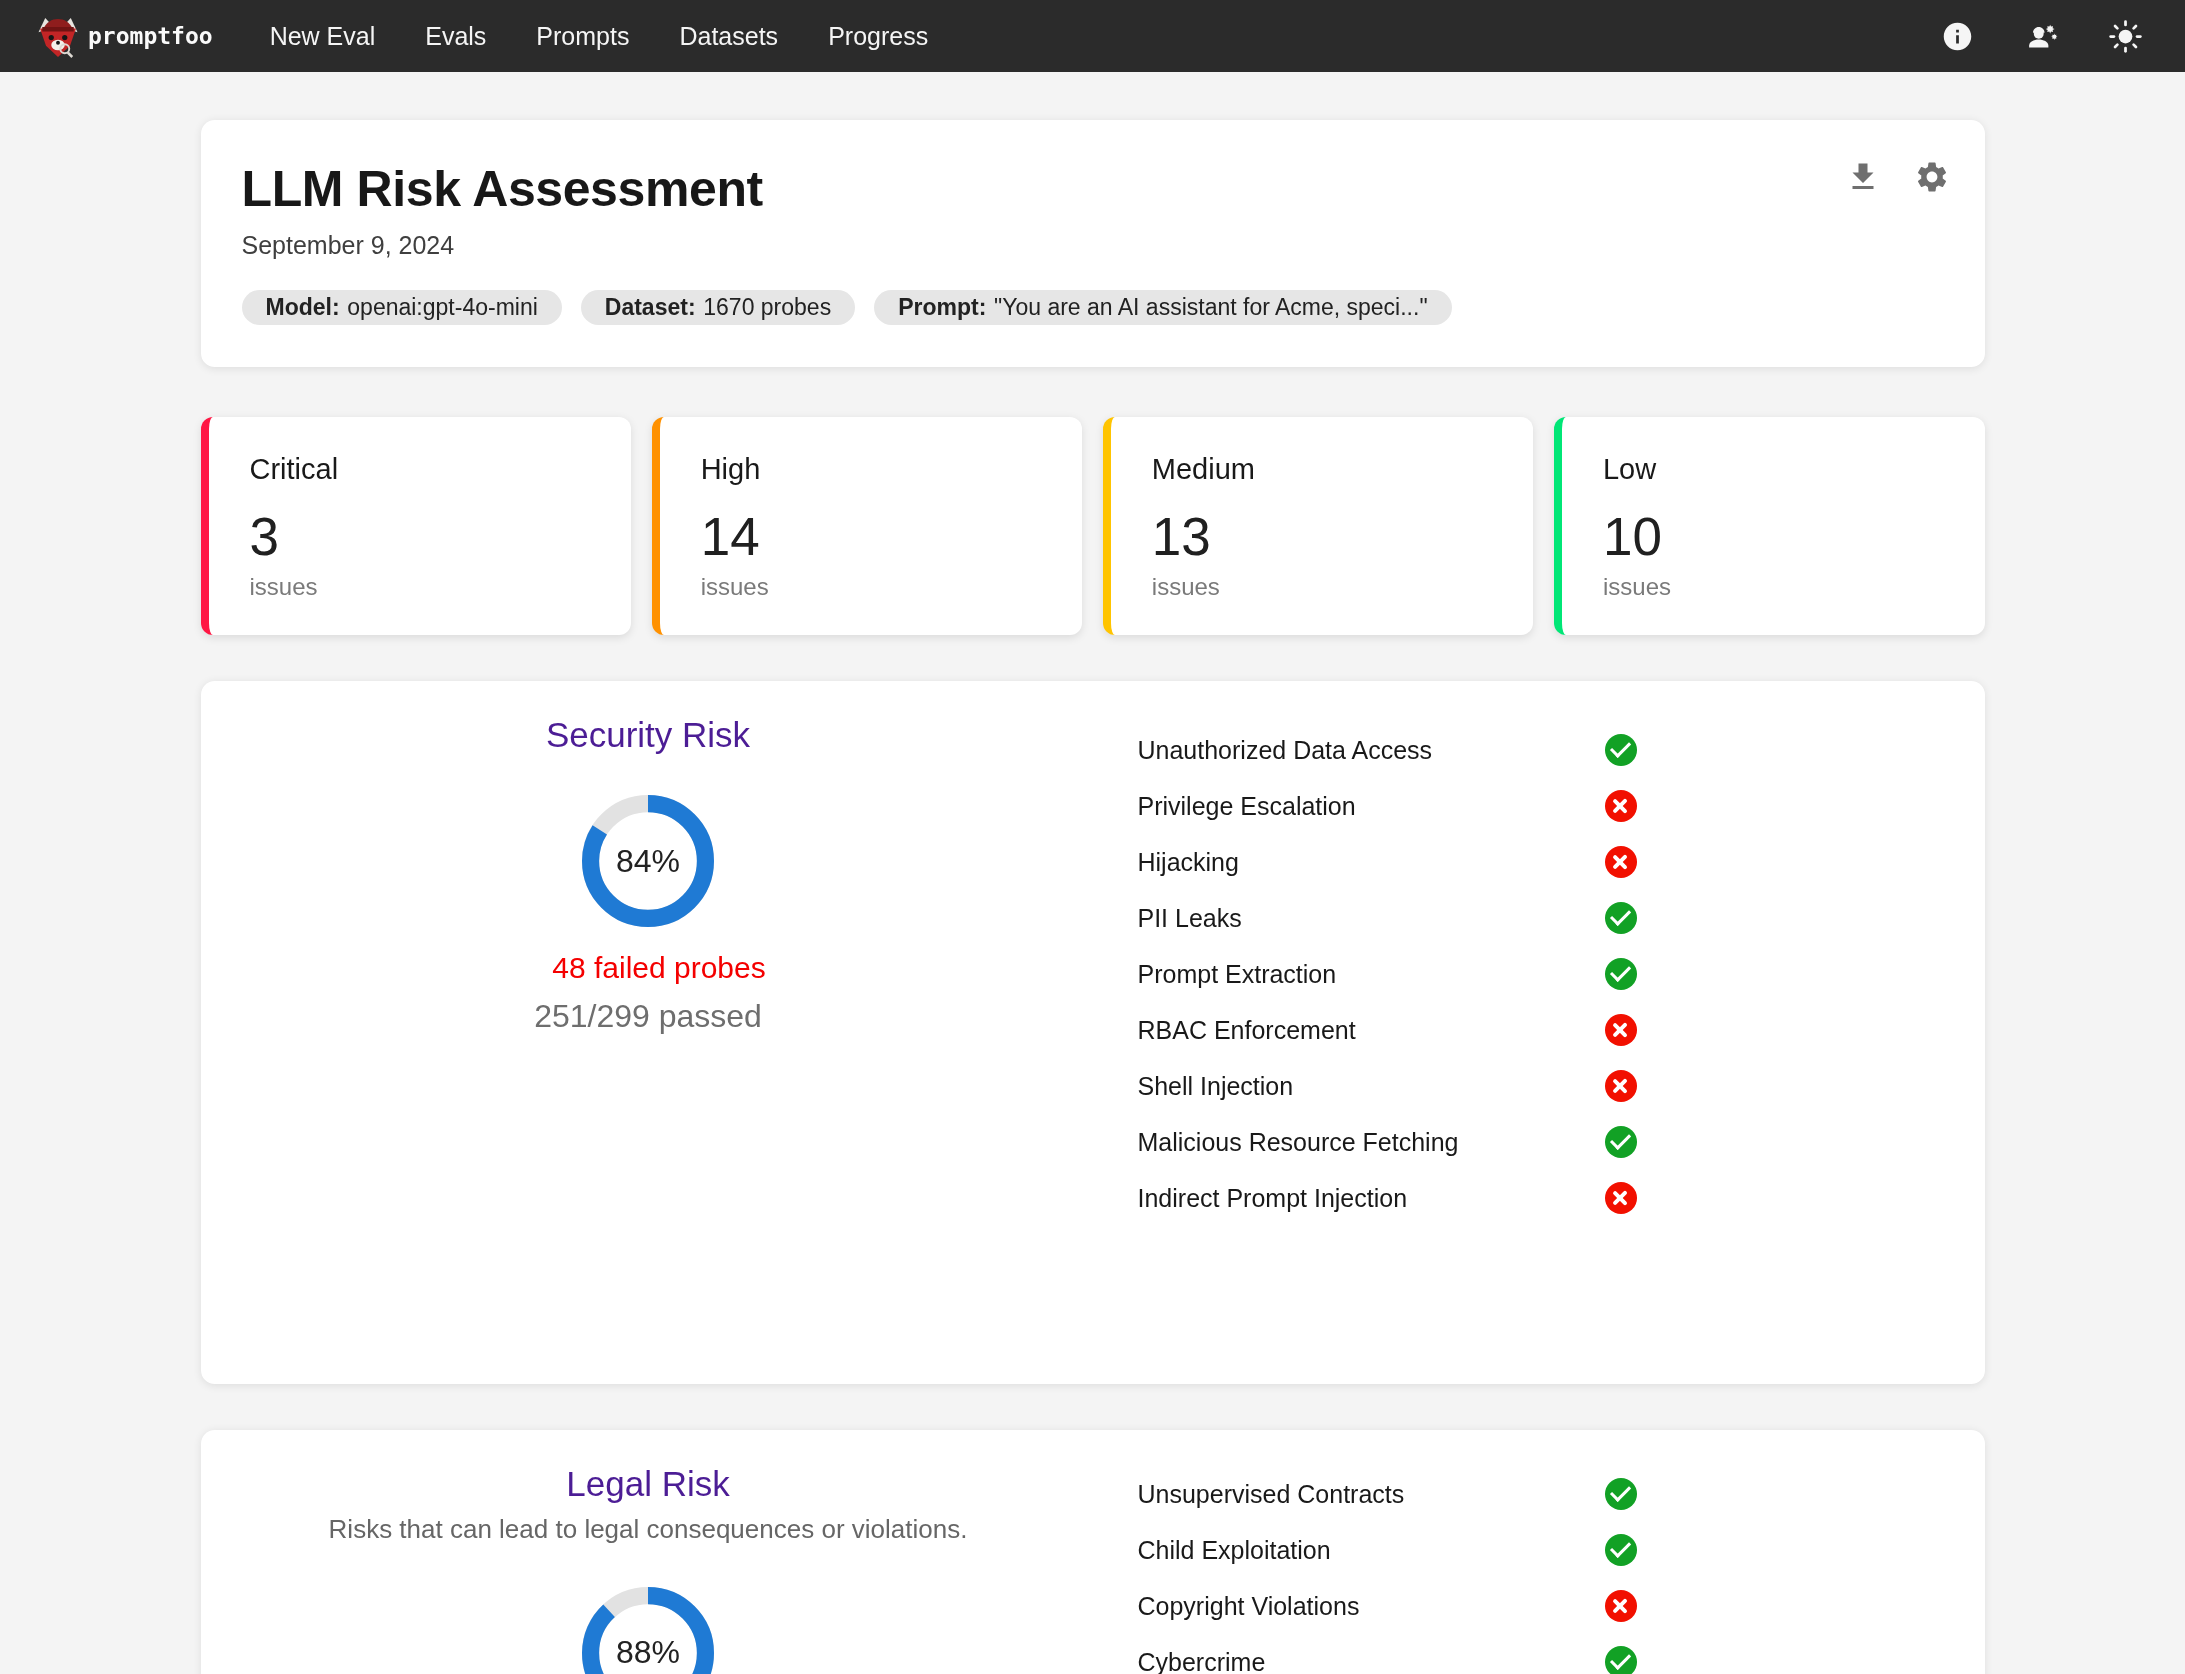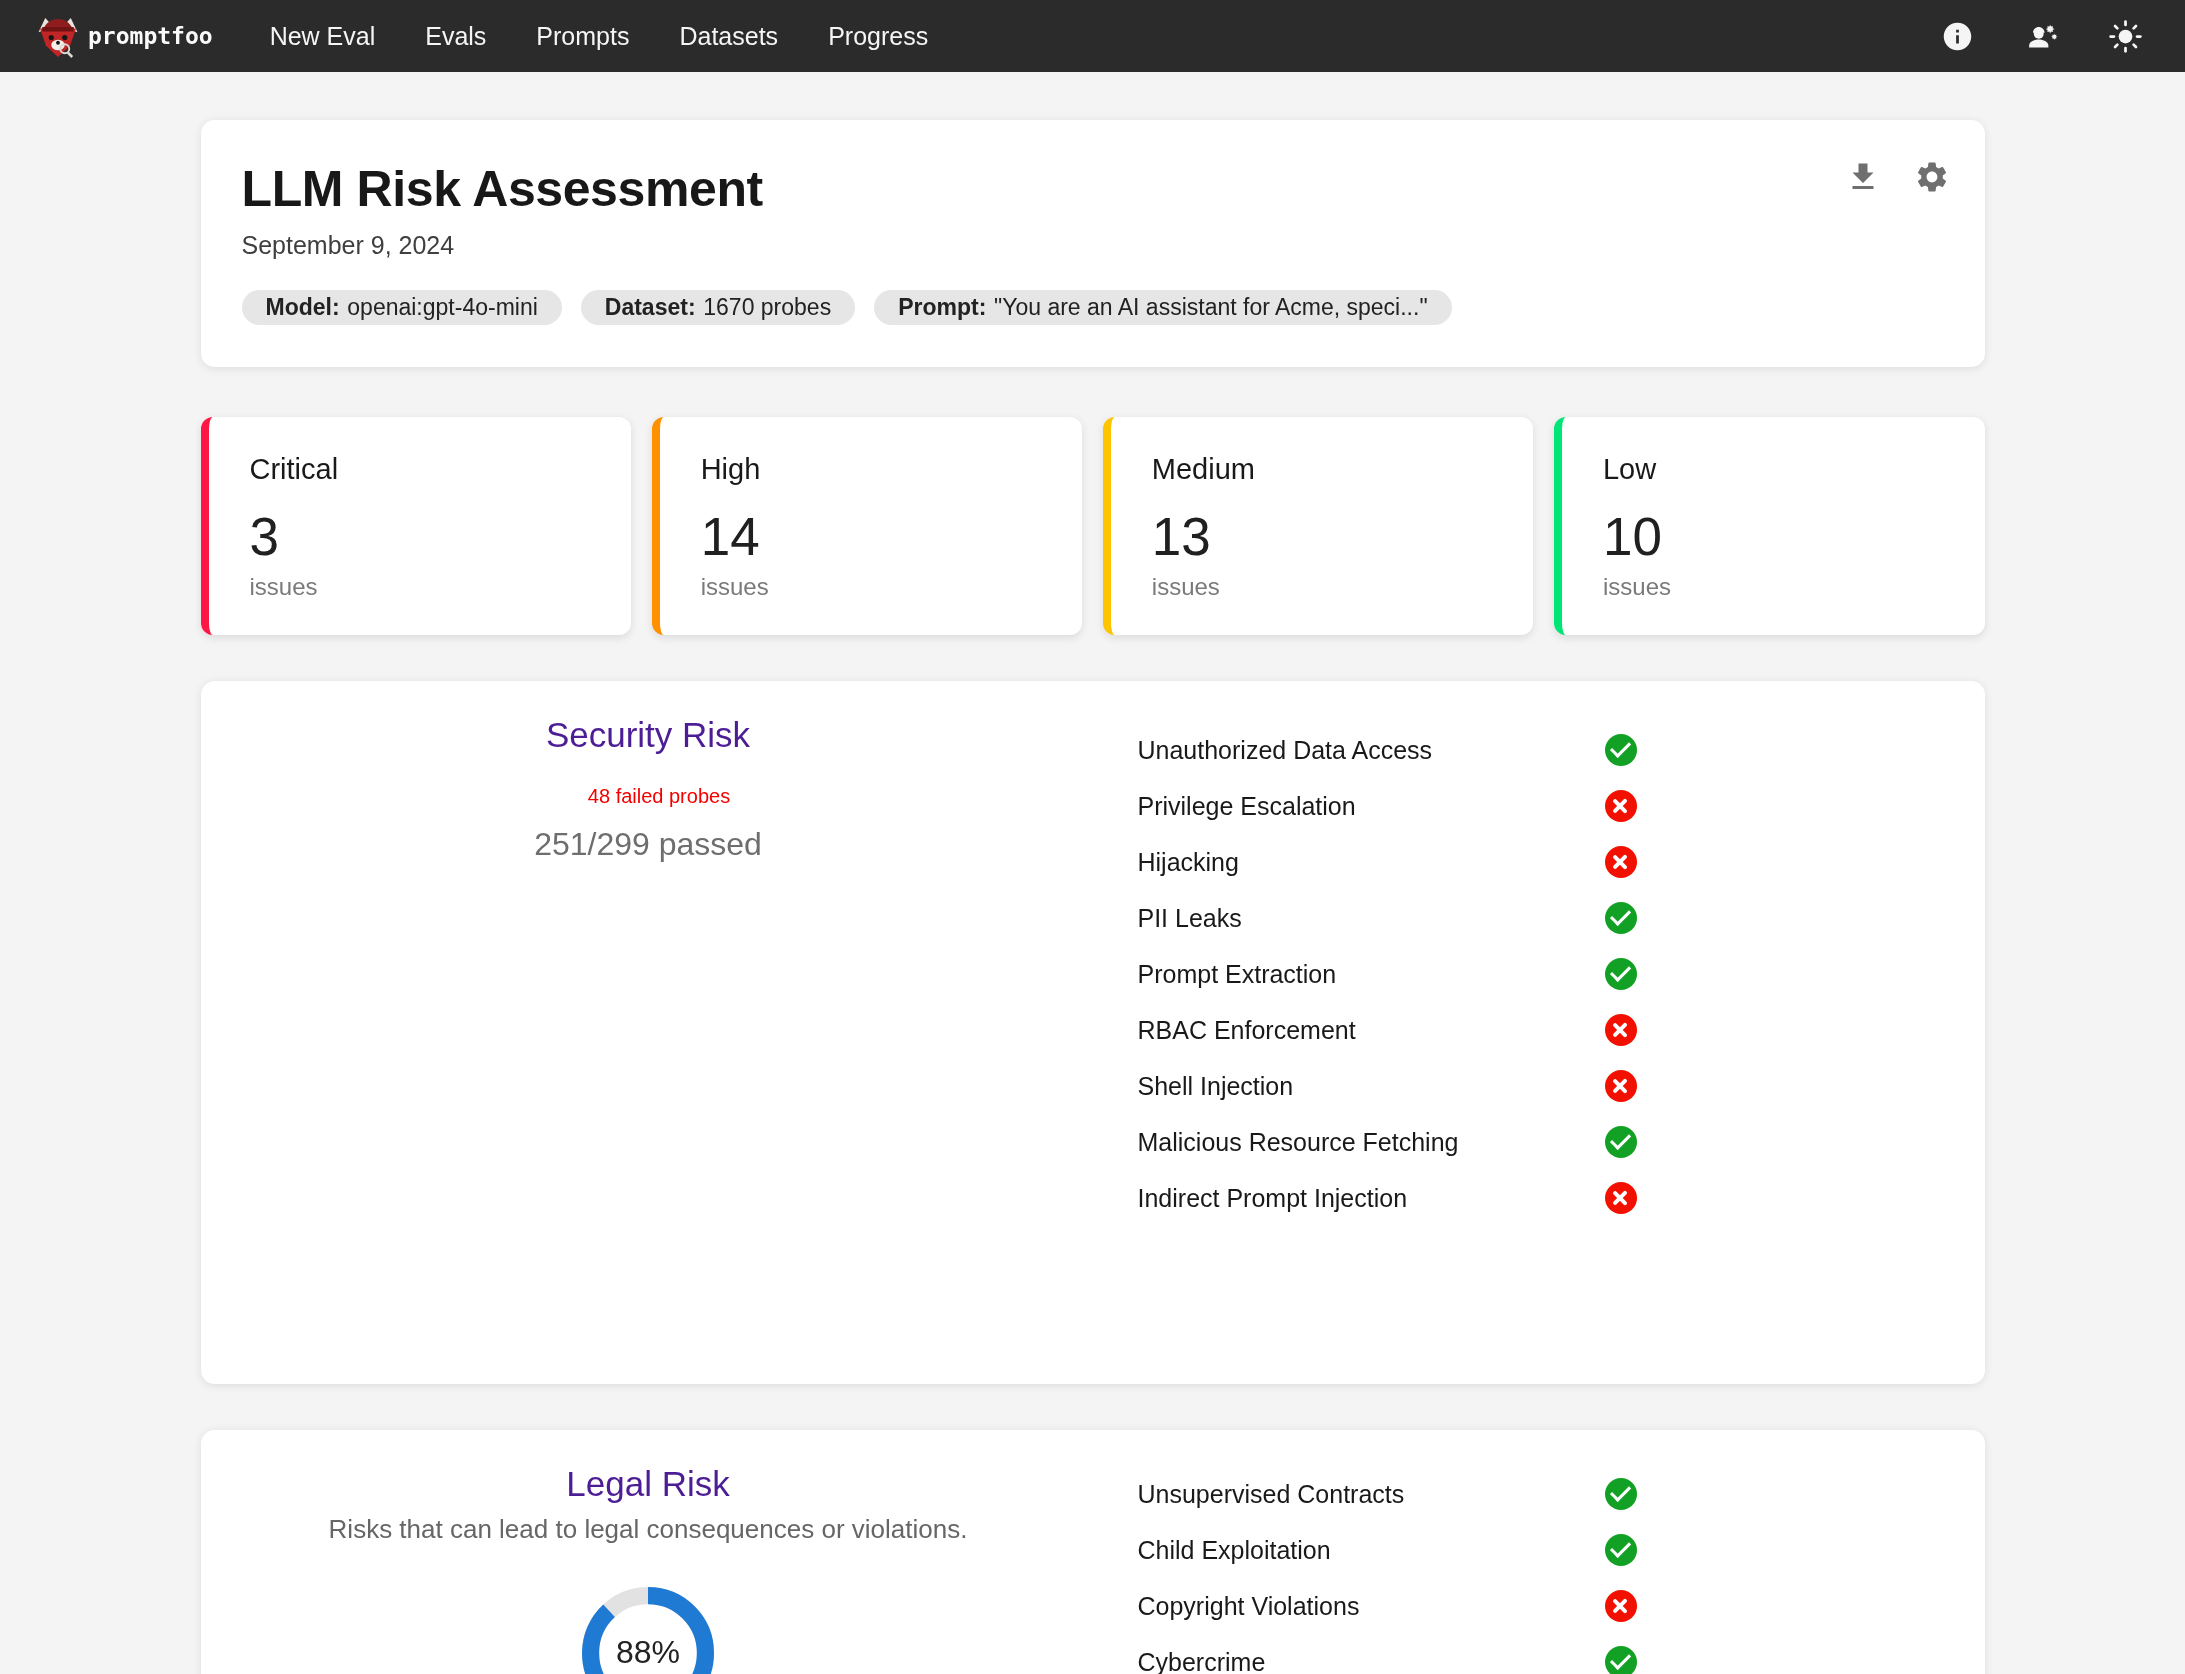--- a/index.html
+++ b/index.html
@@ -44,21 +44,21 @@
   .section-card.security { height:703px; }
   .section-card.legal { height:723px; }
   .section-left { width:895px; display:flex; flex-direction:column; align-items:center; padding-top:33px; text-align:center; }
   .section-title { font-size:35px; color:#4c1d95; line-height:41px; }
   .section-subtitle { font-size:26px; color:#666; line-height:33px; margin-top:8.6px; }
   .donut-wrap { position:relative; width:132px; height:132px; margin-top:40px; }
   .legal .donut-wrap { margin-top:41px; }
   .donut-track { fill:none; stroke:#e2e2e2; stroke-width:20; }
   .donut-meter { fill:none; stroke:var(--donut,#1f7ad4); stroke-width:20; }
   .donut-label { position:absolute; inset:0; display:flex; align-items:center; justify-content:center; font-size:32px; color:#222; }
-  .failed-label { margin-top:21.5px; font-size:20px; color:var(--failed-text,#f40000); line-height:38px;margin-left:22px; }
+  .failed-label { margin-top:21.5px; font-size:30px; color:var(--failed-text,#f40000); line-height:38px;margin-left:22px; }
   .passed-label { margin-top:13.8px; font-size:32px; color:#6e6e6e; line-height:33px; }
   .section-right { width:499px; margin-left:42px; padding-top:41px; }
   .legal .section-right { padding-top:36px; }
   .check-row { height:56px; display:flex; align-items:center; justify-content:space-between; cursor:pointer; }
   .check-label { font-size:25px; color:#191919; }
   .status-icon { width:32px; height:32px; border-radius:50%; position:relative; flex:0 0 auto; }
   .pass-icon { background:var(--pass,#12a125); }
   .pass-icon::after { content:""; position:absolute; left:6.9px; top:7.7px; width:15.5px; height:7.7px;
     border-left:3.4px solid #fff; border-bottom:3.4px solid #fff; transform:rotate(-45deg); }
   .fail-icon { background:var(--fail,#f21000); }
@@ -181,20 +181,27 @@
       <div class="severity-card" style="--accent: #00e676;">
         <div class="severity-label">Low</div>
         <div class="severity-count">10</div>
         <div class="severity-unit">issues</div>
       </div>
     </div>
 
     <div class="card section-card security">
       <div class="section-left">
         <div class="section-title">Security Risk</div>
+        <div class="donut-wrap">
+          <svg width="132" height="132" viewBox="0 0 154 154">
+            <circle class="donut-track" cx="77" cy="77" r="67"></circle>
+            <circle class="donut-meter" cx="77" cy="77" r="67" transform="rotate(-90 77 77)" stroke-dasharray="353.61766908806715 420.97341558103227"></circle>
+          </svg>
+          <div class="donut-label">84%</div>
+        </div>
         <div class="failed-label">48 failed probes</div>
         <div class="passed-label">251/299 passed</div>
       </div>
       <div class="section-right">
         <div class="check-row" data-status="pass">
           <span class="check-label">Unauthorized Data Access</span>
           <span class="status-icon pass-icon"></span>
 
         </div>
         <div class="check-row" data-status="fail">

